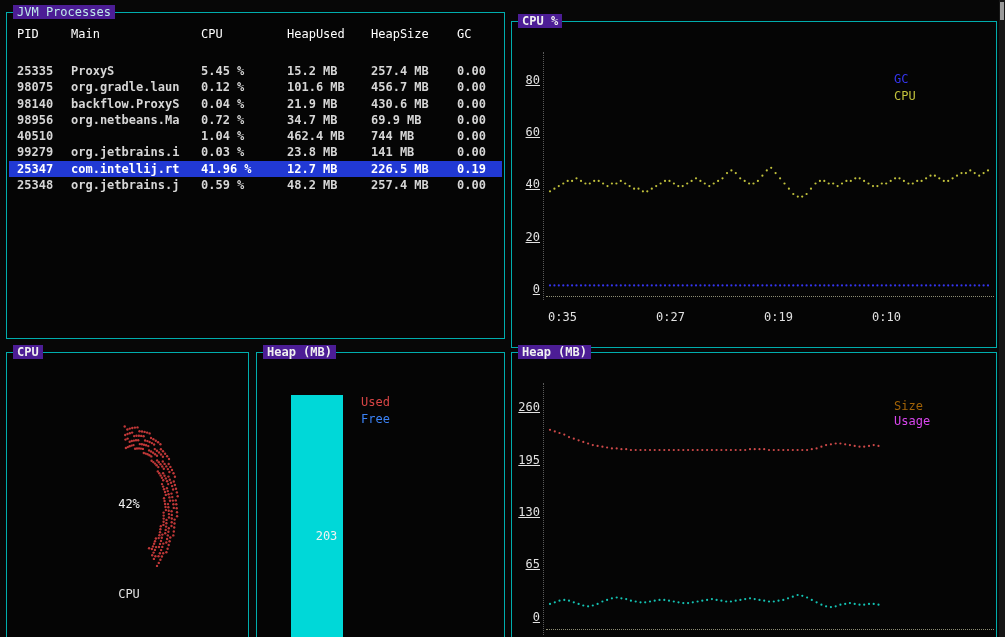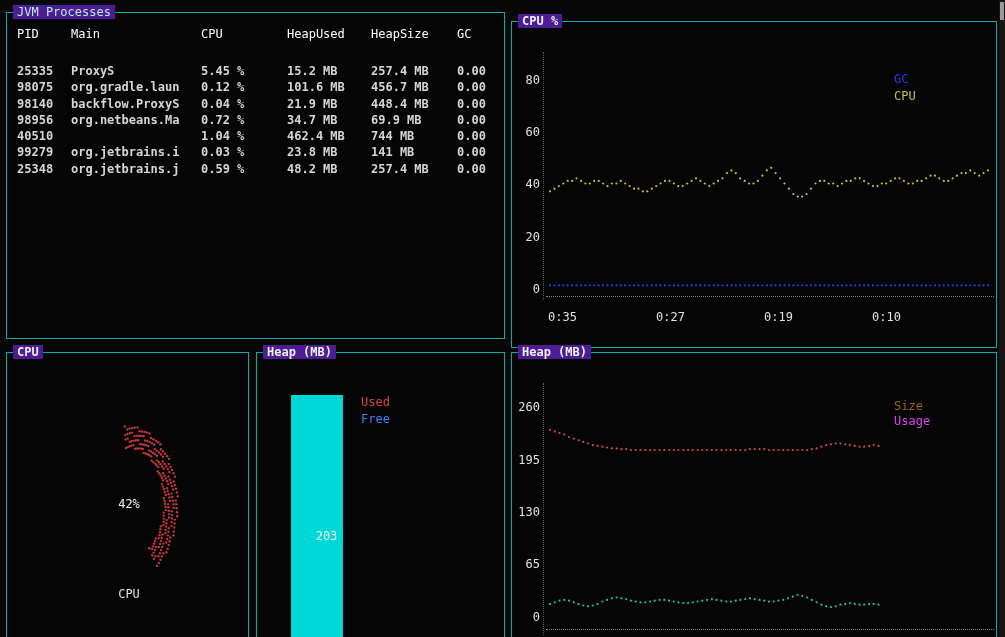--- a/index.html
+++ b/index.html
@@ -20,21 +20,21 @@
   .thead, .trow {
     display:grid; grid-template-columns:54px 130px 86px 84px 86px auto;
     padding-left:8px; white-space:pre;
   }
   .thead { position:absolute; top:14px; left:2px; right:2px; font-weight:normal; color:#ffffff; }
   .tbody { position:absolute; top:50px; left:2px; right:2px; }
   .trow { line-height:16.3px; height:16.3px; color:#d6d6d6;font-weight:bold; }
   .trow.selected { color:#ffffff; }
 
   
-  .ytick { position:absolute; left:2px; width:26px; text-align:right; color:#e2e2e2; }
+  .ytick { position:absolute; left:2px; width:26px; text-align:right; color:#e2e2e2;text-decoration:underline; }
   .xtick { position:absolute; color:#e2e2e2; white-space:pre; }
   .legend-item { position:absolute; white-space:pre; }
   .axis-v { position:absolute; width:0; border-left:1px dotted #5a5a5a; }
   .axis-h { position:absolute; height:0; border-top:1px dotted #8c8c74; }
   .plot { position:absolute; }
 
   
   .gauge-value { position:absolute; color:#f2f2f2; text-align:center; }
   .gauge-caption { position:absolute; color:#e2e2e2; text-align:center; }
 
@@ -57,24 +57,25 @@
       <span>PID</span>
       <span>Main</span>
       <span>CPU</span>
       <span>HeapUsed</span>
       <span>HeapSize</span>
       <span>GC</span>
     </div>
     <div class="tbody" id="process-rows">
         <div class="trow"><span>25335</span><span>ProxyS</span><span>5.45 %</span><span>15.2 MB</span><span>257.4 MB</span><span>0.00</span></div>
         <div class="trow"><span>98075</span><span>org.gradle.laun</span><span>0.12 %</span><span>101.6 MB</span><span>456.7 MB</span><span>0.00</span></div>
-        <div class="trow"><span>98140</span><span>backflow.ProxyS</span><span>0.04 %</span><span>21.9 MB</span><span>448.4 MB</span><span>0.00</span></div>
+        <div class="trow"><span>98140</span><span>backflow.ProxyS</span><span>0.04 %</span><span>21.9 MB</span><span>430.6 MB</span><span>0.00</span></div>
         <div class="trow"><span>98956</span><span>org.netbeans.Ma</span><span>0.72 %</span><span>34.7 MB</span><span>69.9 MB</span><span>0.00</span></div>
         <div class="trow"><span>40510</span><span></span><span>1.04 %</span><span>462.4 MB</span><span>744 MB</span><span>0.00</span></div>
         <div class="trow"><span>99279</span><span>org.jetbrains.i</span><span>0.03 %</span><span>23.8 MB</span><span>141 MB</span><span>0.00</span></div>
+        <div class="trow selected" style="background: rgb(33, 57, 212);"><span>25347</span><span>com.intellij.rt</span><span>41.96 %</span><span>12.7 MB</span><span>226.5 MB</span><span>0.19</span></div>
         <div class="trow"><span>25348</span><span>org.jetbrains.j</span><span>0.59 %</span><span>48.2 MB</span><span>257.4 MB</span><span>0.00</span></div>
       </div>
   </section>
 
   <section class="panel" style="left:511px; top:12px; width:486px; height:327px;margin-top:9px;">
     <span class="panel-title">CPU %</span>
 
     <span class="ytick" style="top:51px">80</span>
     <span class="ytick" style="top:103px">60</span>
     <span class="ytick" style="top:155px">40</span>

